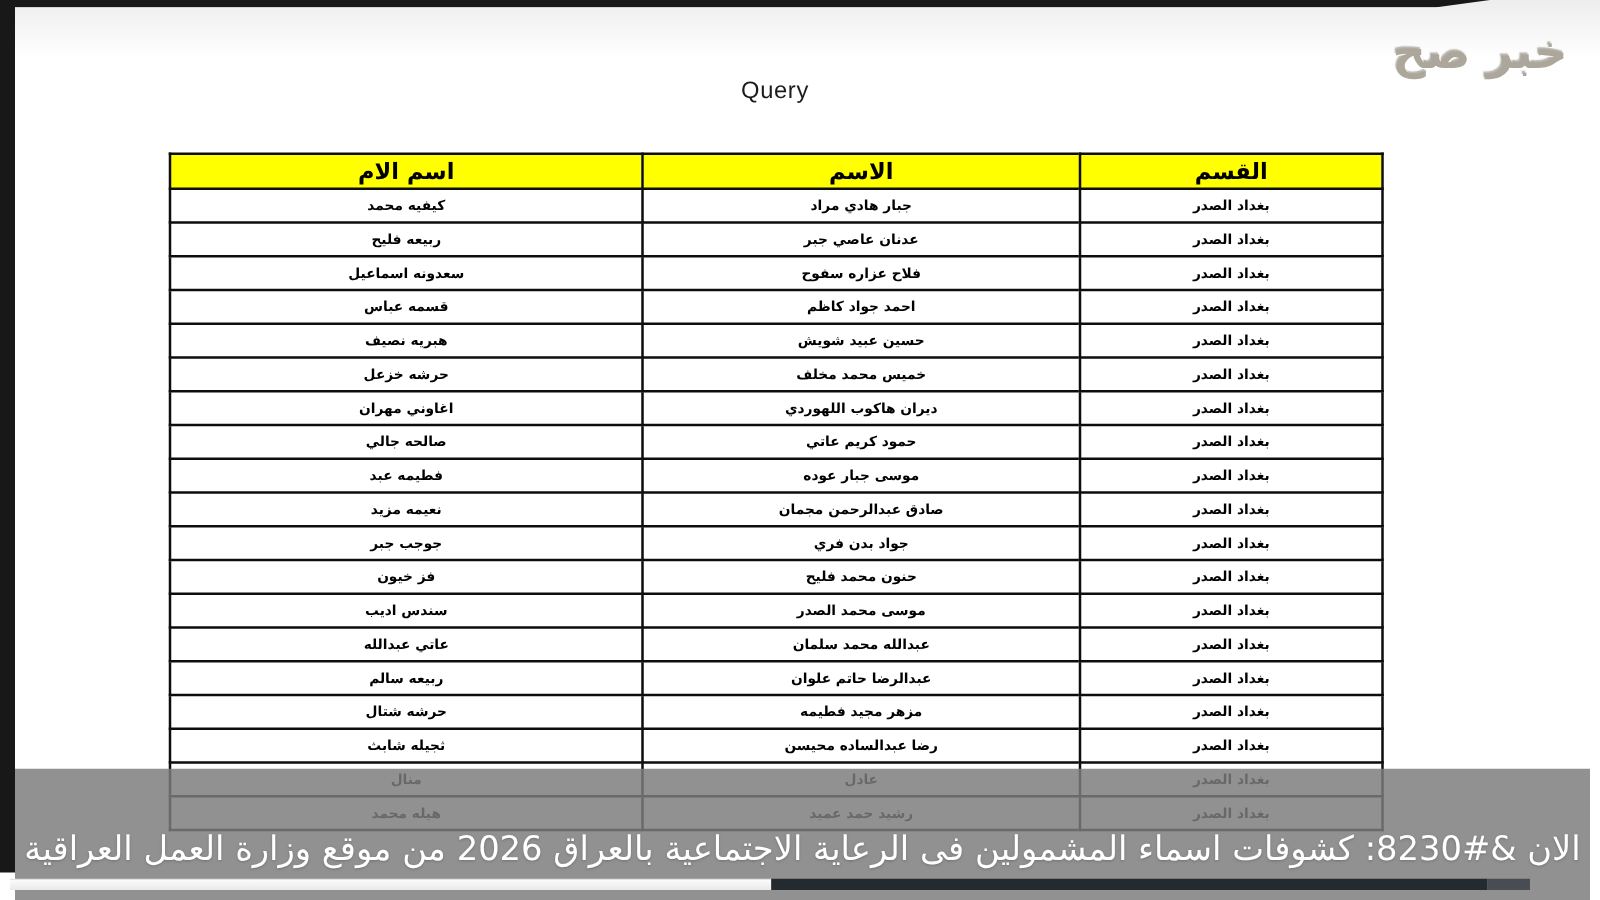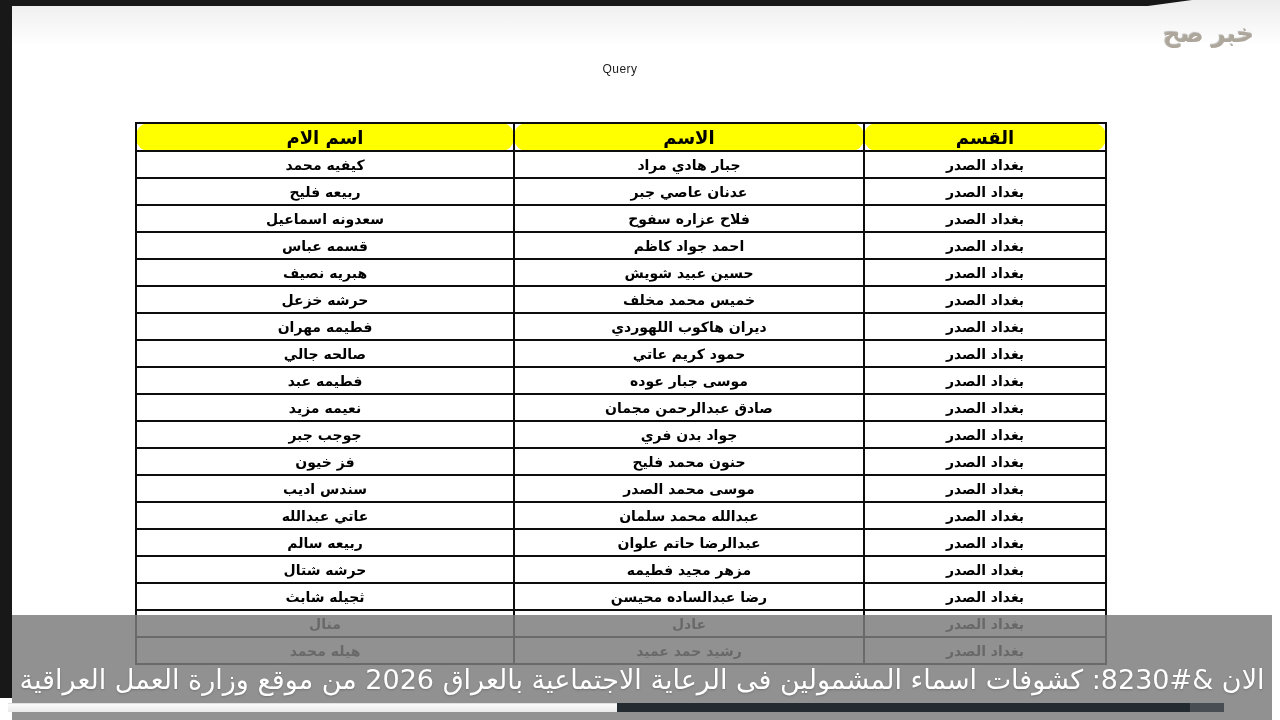--- a/index.html
+++ b/index.html
@@ -18,49 +18,49 @@
   .frame-left{
     position:absolute;left:0;top:0;width:12px;height:698px;
     background:var(--frame,#181818);z-index:5;
   }
   .page{
     position:absolute;left:12px;top:0;width:1268px;height:720px;
     background:linear-gradient(#ededed,#ffffff 46px);
   }
   .watermark{
     position:absolute;top:20px;right:26px;
-    font-size:24px;font-weight:bold;direction:rtl;
+    font-size:37px;font-weight:bold;direction:rtl;
     color:#ada69b;
     text-shadow:1px 1px 0 #ffffff,-1px -1px 1px rgba(95,90,80,.45);
     z-index:6;
   }
   .query-title{
     position:absolute;left:135px;top:62px;width:970px;
     text-align:center;font-family:"Liberation Sans",sans-serif;
-    font-size:12px;color:#1c1c1c;letter-spacing:.5px;
+    font-size:19px;color:#1c1c1c;letter-spacing:.5px;
   }
   table.data{
     position:absolute;left:135px;top:122px;width:970px;
     border-collapse:collapse;table-layout:fixed;
     direction:rtl;
   }
   table.data col.c-dept{width:242px;}
   table.data col.c-name{width:350px;}
   table.data col.c-mother{width:378px;}
   table.data th,table.data td{
     border:2px solid #0d0d0d;
     text-align:center;vertical-align:middle;
     font-weight:bold;color:#000;
     padding:0;overflow:hidden;white-space:nowrap;
   }
   table.data th{
     background:var(--header-bg,#ffff00);
-    height:26px;font-size:18px;border-radius:13px;
-  }
-  table.data td{height:25px;font-size:14px;}
+    height:26px;font-size:18px;
+  }
+  table.data td{height:25px;font-size:11px;}
   .caption-band{
     position:absolute;left:12px;top:615px;width:1260px;height:107px;
     background:rgba(124,124,124,.84);
     display:flex;align-items:center;justify-content:center;
     box-sizing:border-box;padding-top:22px;
     z-index:10;
   }
   .caption-band .caption-text{
     direction:rtl;unicode-bidi:plaintext;
     color:#ffffff;font-size:27px;white-space:nowrap;
@@ -135,21 +135,21 @@
         <td>هبريه نصيف</td>
       </tr>
     <tr>
         <td>بغداد الصدر</td>
         <td>خميس محمد مخلف</td>
         <td>حرشه خزعل</td>
       </tr>
     <tr>
         <td>بغداد الصدر</td>
         <td>ديران هاكوب اللهوردي</td>
-        <td>فطيمه مهران</td>
+        <td>اغاوني مهران</td>
       </tr>
     <tr>
         <td>بغداد الصدر</td>
         <td>حمود كريم عاتي</td>
         <td>صالحه جالي</td>
       </tr>
     <tr>
         <td>بغداد الصدر</td>
         <td>موسى جبار عوده</td>
         <td>فطيمه عبد</td>

